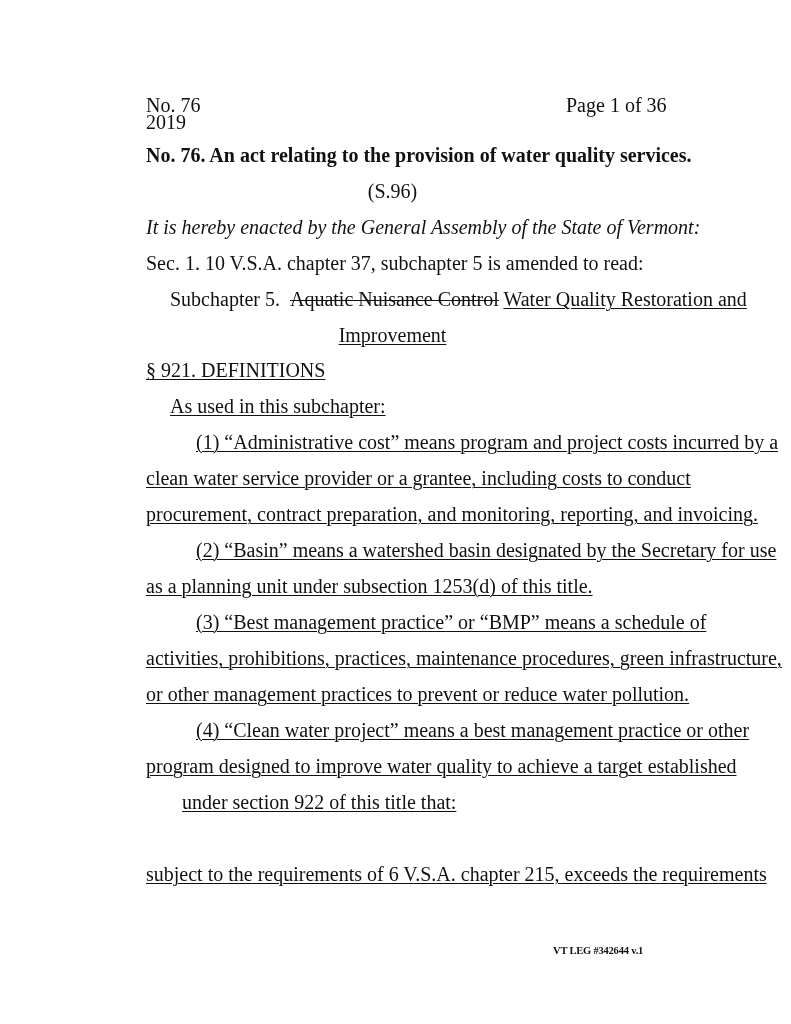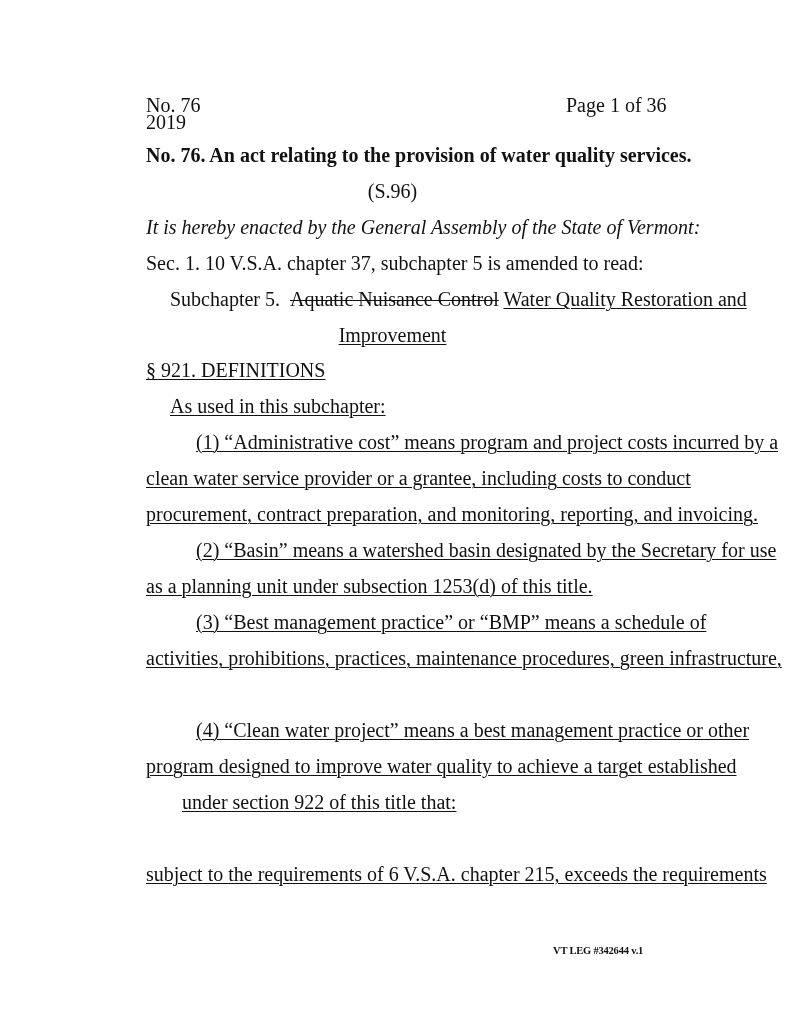--- a/index.html
+++ b/index.html
@@ -66,20 +66,21 @@
 
   <div class="abs u" style="left:170px; top:397px;">As used in this subchapter:</div>
 
   <div class="abs u" style="left:196px; top:433px;">(1)  “Administrative cost” means program and project costs incurred by a</div>
   <div class="abs u" style="left:146px; top:469px;">clean water service provider or a grantee, including costs to conduct</div>
   <div class="abs u" style="left:146px; top:505px;">procurement, contract preparation, and monitoring, reporting, and invoicing.</div>
   <div class="abs u" style="left:196px; top:541px;">(2)  “Basin” means a watershed basin designated by the Secretary for use</div>
   <div class="abs u" style="left:146px; top:577px;font-family:Liberation Serif, serif;">as a planning unit under subsection 1253(d) of this title.</div>
   <div class="abs u" style="left:196px; top:613px;">(3)  “Best management practice” or “BMP” means a schedule of</div>
   <div class="abs u" style="left:146px; top:649px;">activities, prohibitions, practices, maintenance procedures, green infrastructure,</div>
+  <div class="abs u" style="left:146px; top:685px;">or other management practices to prevent or reduce water pollution.</div>
   <div class="abs u" style="left:196px; top:721px;">(4)  “Clean water project” means a best management practice or other</div>
   <div class="abs u" style="left:146px; top:757px;">program designed to improve water quality to achieve a target established</div>
   <div class="abs u" style="left:146px; top:793px;margin-left:36px;">under section 922 of this title that:</div>
   <div class="abs u" style="left:146px; top:865px;">subject to the requirements of 6 V.S.A. chapter 215, exceeds the requirements</div>
 
   <div class="abs footer-id" style="left:553px; top:942px;">VT LEG #342644 v.1</div>
 
 </div>
 
 </body></html>

